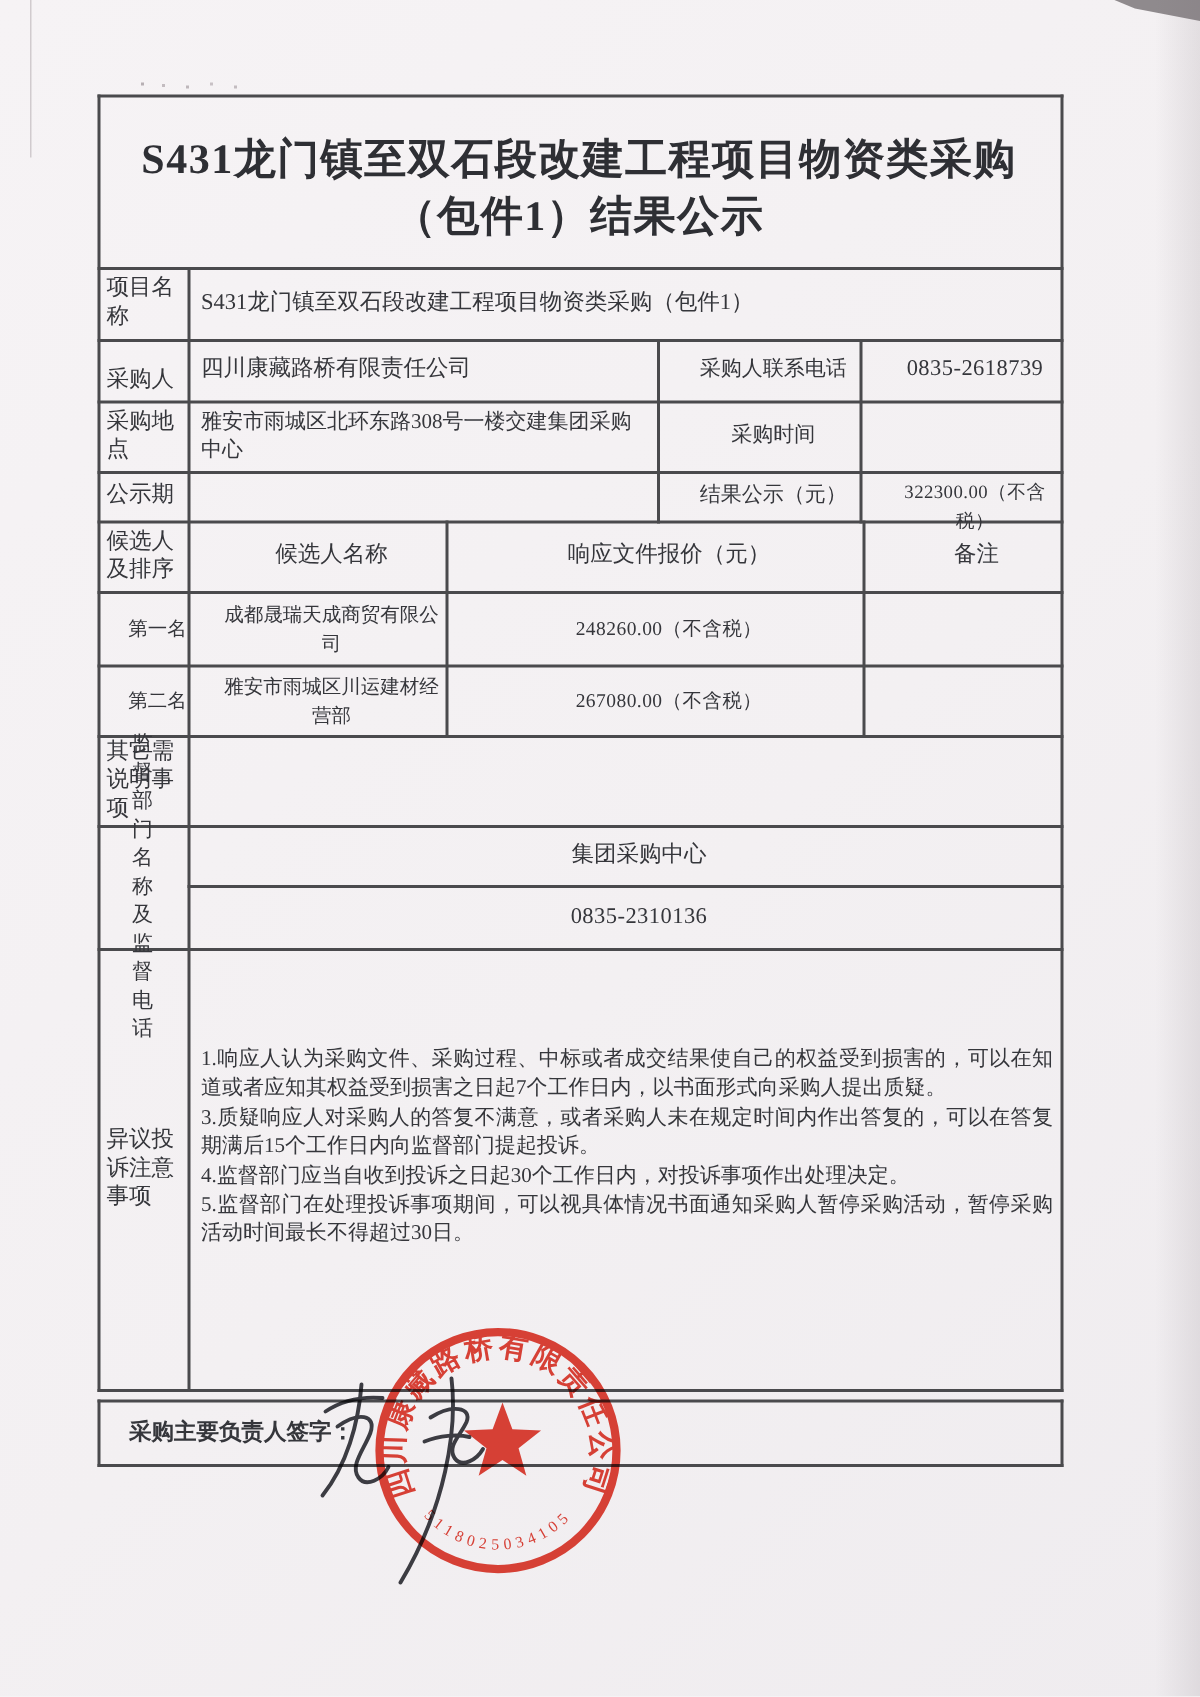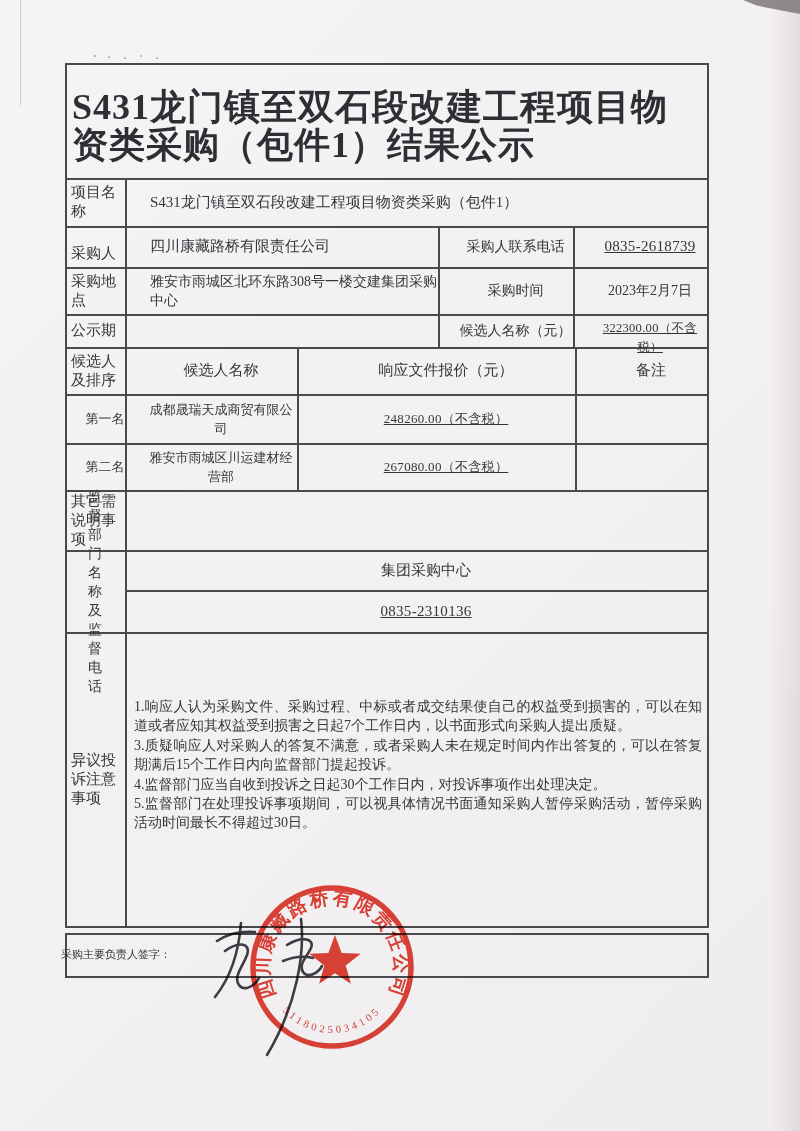--- a/index.html
+++ b/index.html
@@ -21,30 +21,30 @@
     box-shadow:14px 1px 0 #c3bcc0,30px 2px 0 #beb7bb,46px 0 0 #c8c1c5,62px 2px 0 #c3bcc0;}
   
   .hl,.vl{position:absolute;background:#4a4a4d;}
   .hl{height:2px;}
   .vl{width:2px;}
   
   .cell{position:absolute;display:flex;box-sizing:border-box;line-height:19px;font-size:14px;}
   .vc{align-items:center;padding-left:20px;}
   .hc{justify-content:center;text-align:center;}
   .lbl{font-size:15px;padding-left:6px;}
-  .pad{padding-left:9px;padding-right:6px;margin-left:16px;}
+  .pad{padding-left:9px;padding-right:6px;}
   .title{
     position:absolute;left:72px;top:80px;width:628px;height:92px;
-    display:flex;align-items:center;justify-content:center;
-    font-size:36px;line-height:38px;font-weight:700;letter-spacing:1px;color:#2e2f34;
+    display:flex;align-items:center;justify-content:center;text-align:center;
+    font-size:28px;line-height:38px;font-weight:700;letter-spacing:1px;color:#2e2f34;
   }
-  .num{letter-spacing:.3px;text-decoration:underline;}
+  .num{letter-spacing:.3px;}
   .objection-text{position:absolute;left:134px;top:697px;width:568px;font-size:14px;line-height:19.4px;text-align:justify;}
   .objection-text div{margin:0;}
-  .sig-label{position:absolute;left:61px;top:932px;height:44px;display:flex;align-items:center;font-size:11px;}
+  .sig-label{position:absolute;left:86px;top:932px;height:44px;display:flex;align-items:center;font-size:15px;font-weight:bold;}
   .seal-wrap{position:absolute;left:248px;top:883px;width:168px;height:168px;mix-blend-mode:multiply;opacity:.93;}
   .sign-wrap{position:absolute;left:195px;top:905px;width:180px;height:165px;mix-blend-mode:multiply;opacity:.92;}
 </style>
 </head>
 <body>
 
 <div class="paper">
 
   <div class="corner-tr"></div>
   <div class="edge-right"></div>
@@ -83,24 +83,23 @@
   <div class="cell vc pad" style="left:125px;top:178px;width:582px;height:48px;font-size:15px">S431龙门镇至双石段改建工程项目物资类采购（包件1）</div>
 
   <div class="cell vc lbl" style="left:65px;top:226px;width:60px;height:55px">采购人</div>
   <div class="cell vc pad" style="left:125px;top:226px;width:313px;height:41px;font-size:15px">四川康藏路桥有限责任公司</div>
   <div class="cell vc hc" style="left:438px;top:226px;width:135px;height:41px">采购人联系电话</div>
   <div class="cell vc hc num" style="left:573px;top:226px;width:134px;height:41px;font-size:15px">0835-2618739</div>
 
   <div class="cell vc lbl" style="left:65px;top:267px;width:60px;height:47px">采购地点</div>
   <div class="cell vc pad" style="left:125px;top:267px;width:313px;height:47px">雅安市雨城区北环东路308号一楼交建集团采购中心</div>
   <div class="cell vc hc" style="left:438px;top:267px;width:135px;height:47px">采购时间</div>
-  <div class="cell vc hc" style="left:573px;top:267px;width:134px;height:47px">2023年2月7日</div>
 
   <div class="cell vc lbl" style="left:65px;top:314px;width:60px;height:33px">公示期</div>
-  <div class="cell vc hc" style="left:438px;top:314px;width:135px;height:33px">候选人名称（元）</div>
+  <div class="cell vc hc" style="left:438px;top:314px;width:135px;height:33px">结果公示（元）</div>
   <div class="cell vc hc num" style="left:573px;top:314px;width:134px;height:47px;font-size:12.5px">322300.00（不含税）</div>
 
   <div class="cell vc lbl" style="left:65px;top:347px;width:60px;height:47px">候选人及排序</div>
   <div class="cell vc hc" style="left:125px;top:347px;width:172px;height:47px;font-size:15px">候选人名称</div>
   <div class="cell vc hc" style="left:575px;top:347px;width:132px;height:47px;font-size:15px">备注</div>
   <div class="cell vc hc" style="left:297px;top:347px;width:278px;height:47px;font-size:15px">响应文件报价（元）</div>
 
   <div class="cell vc hc" style="left:65px;top:394px;width:60px;height:49px;font-size:13px">第一名</div>
   <div class="cell vc hc" style="left:125px;top:394px;width:172px;height:49px;font-size:13px">成都晟瑞天成商贸有限公司</div>
   <div class="cell vc hc num" style="left:297px;top:394px;width:278px;height:49px;font-size:13px">248260.00（不含税）</div>

